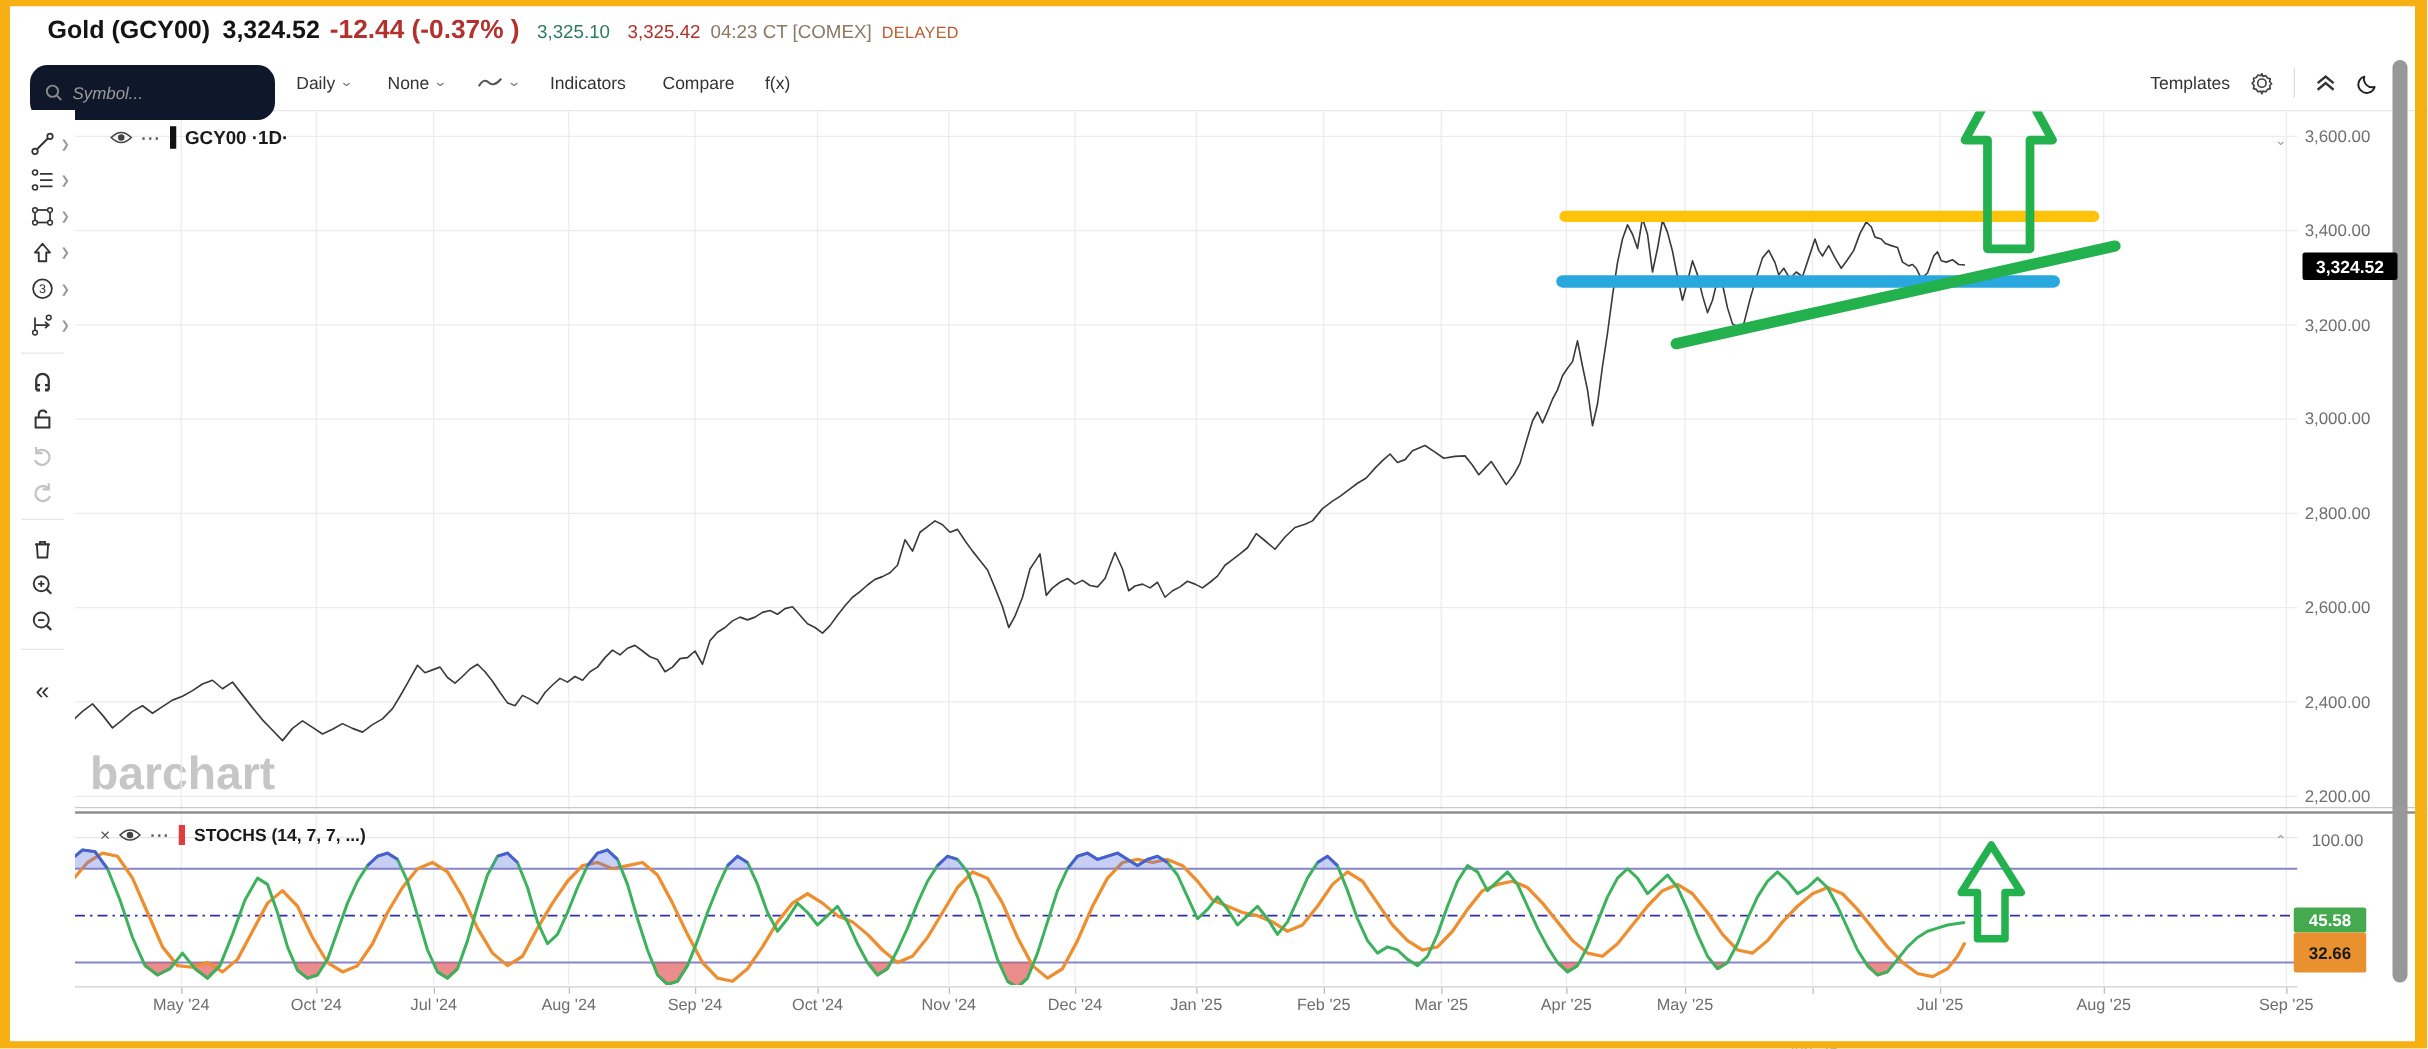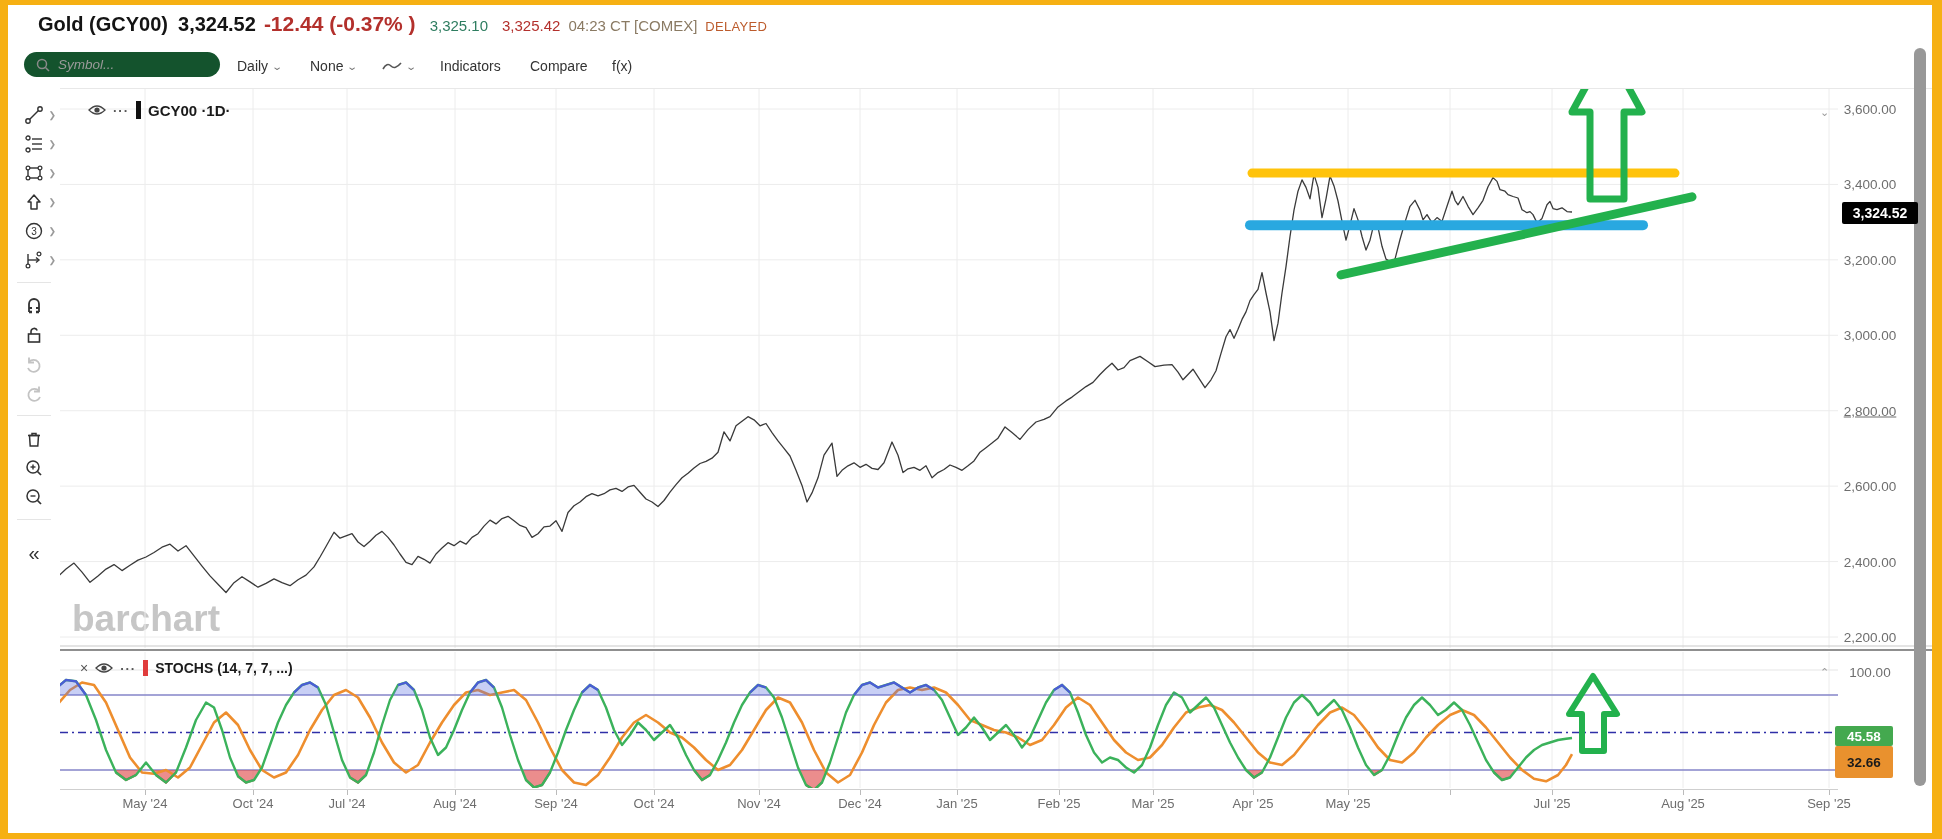--- a/index.html
+++ b/index.html
@@ -12,21 +12,21 @@
   .hdr .sym{font-size:20px;font-weight:bold;color:#141414;}
   .hdr .px{font-size:20px;font-weight:bold;color:#141414;}
   .hdr .chg{font-size:21px;font-weight:bold;color:#b3302c;}
   .hdr .bid{font-size:15px;color:#2e7d60;}
   .hdr .ask{font-size:15px;color:#b3302c;}
   .hdr .sess{font-size:15px;color:#8a7a63;}
   .hdr .delayed{font-size:13px;color:#bc5b2c;letter-spacing:.3px;}
   
   .tbar{position:absolute;left:0;top:44px;width:1942px;height:44px;display:flex;align-items:center;z-index:5;
         border-bottom:1px solid #e8e8e8;background:#fff;}
-  .search{position:absolute;left:24px;top:8px;width:196px;height:25px;background:#14532d;border-radius:14px;
+  .search{position:absolute;left:24px;top:8px;width:196px;height:44px;background:#0f172a;border-radius:14px;
           display:flex;align-items:center;padding:0 12px;box-sizing:border-box;gap:8px;}
   .search .ph{font-size:13.5px;color:#9a9a9a;font-style:italic;}
   .tb-item{font-size:14px;color:#333;display:flex;align-items:center;gap:5px;cursor:pointer;}
   .chev{font-size:10px;color:#777;transform:scaleX(1.4);}
   .tb-right{position:absolute;right:38px;top:0;height:44px;display:flex;align-items:center;gap:16px;}
   .vdiv{width:1px;height:24px;background:#ddd;}
   
   .tools{position:absolute;left:8px;top:88px;width:52px;bottom:6px;background:#fff;z-index:5;
          display:flex;flex-direction:column;align-items:center;padding-top:12px;box-sizing:border-box;}
   .tool{width:40px;height:29px;display:flex;align-items:center;justify-content:center;position:relative;cursor:pointer;}
@@ -96,20 +96,42 @@
       <span class="chev">⌄</span>
     </div>
     <div class="tb-item" style="position:absolute;left:440px">
       <span>Indicators</span>
     </div>
     <div class="tb-item" style="position:absolute;left:530px">
       <span>Compare</span>
     </div>
     <div class="tb-item" style="position:absolute;left:612px">
       <span>f(x)</span>
+    </div>
+    <div class="tb-right">
+      <div class="tb-item">
+        <span>Templates</span>
+      </div>
+      <div class="tb-item">
+        <svg width="19" height="19" viewBox="0 0 20 20">
+          <path d="M10 6.5a3.5 3.5 0 1 0 0 7 3.5 3.5 0 0 0 0-7zm0-4.5l.9 2.3 2.4-.6 1.4 2 2.4.7-.6 2.4 1.7 1.7-1.7 1.7.6 2.4-2.4.7-1.4 2-2.4-.6L10 19l-.9-2.3-2.4.6-1.4-2-2.4-.7.6-2.4L1.8 10l1.7-1.7-.6-2.4 2.4-.7 1.4-2 2.4.6z" fill="none" stroke="#444" stroke-width="1.4" stroke-linejoin="round"></path>
+        </svg>
+      </div>
+      <div class="vdiv"></div>
+      <div class="tb-item">
+        <svg width="17" height="17" viewBox="0 0 16 16">
+          <path d="M2 8 L8 3 L14 8" fill="none" stroke="#333" stroke-width="1.8"></path>
+          <path d="M2 13 L8 8 L14 13" fill="none" stroke="#333" stroke-width="1.8"></path>
+        </svg>
+      </div>
+      <div class="tb-item">
+        <svg width="19" height="19" viewBox="0 0 20 20">
+          <path d="M15.5 13.2A7 7 0 0 1 6.8 4.5 7 7 0 1 0 15.5 13.2z" fill="none" stroke="#222" stroke-width="1.6" stroke-linejoin="round"></path>
+        </svg>
+      </div>
     </div>
   </div>
 
   <div class="tools">
     <div class="tool">
       <svg width="20" height="20" viewBox="0 0 20 20">
         <line x1="4" y1="16" x2="16" y2="4" stroke="#333" stroke-width="1.5"></line>
         <circle cx="4" cy="16" r="2.2" fill="#fff" stroke="#333" stroke-width="1.4"></circle>
         <circle cx="16" cy="4" r="2.2" fill="#fff" stroke="#333" stroke-width="1.4"></circle>
       </svg>
@@ -346,21 +368,21 @@
   </div>
 
   <div class="axis-collapse" style="left:1820px;top:106px">⌄</div>
   <div class="axis-collapse" style="left:1820px;top:666px">⌃</div>
 
   <div class="yaxis" id="yaxis">
       <span class="ylabel" style="top: 21px;">3,600.00</span>
       <span class="ylabel" style="top: 96.4286px;">3,400.00</span>
       <span class="ylabel" style="top: 171.857px;">3,200.00</span>
       <span class="ylabel" style="top: 247.286px;">3,000.00</span>
-      <span class="ylabel" style="top: 322.714px; text-decoration: underline;">2,800.00</span>
+      <span class="ylabel" style="top: 322.714px;">2,800.00</span>
       <span class="ylabel" style="top: 398.143px;">2,600.00</span>
       <span class="ylabel" style="top: 473.571px;">2,400.00</span>
       <span class="ylabel" style="top: 549px;">2,200.00</span>
       <span class="ylabel" style="top: 584px;">100.00</span>
     </div>
 
   <div class="xaxis" id="xaxis">
       <span class="xtick" style="left: 85px;"></span>
       <span class="xlabel" style="left: 85px;">May '24</span>
       <span class="xtick" style="left: 193px;"></span>

